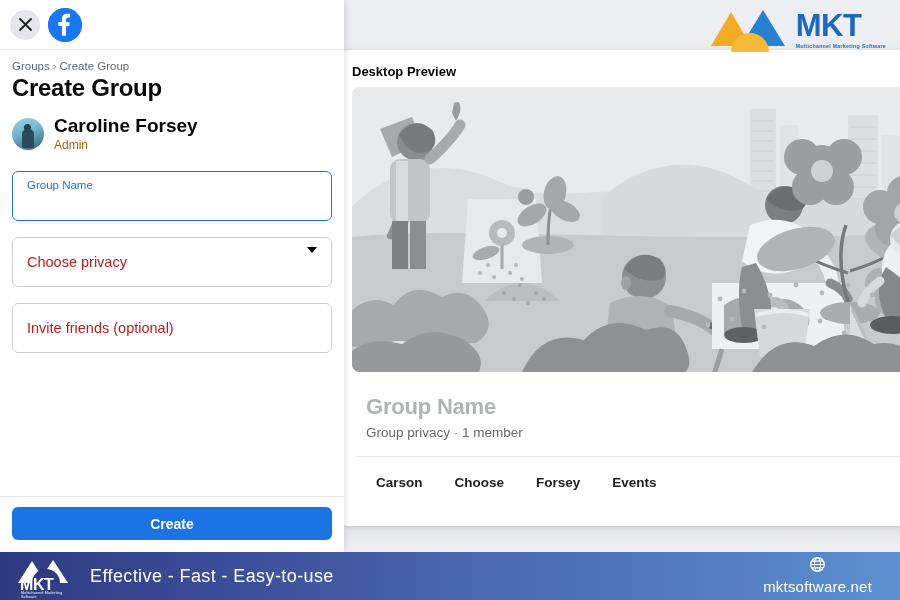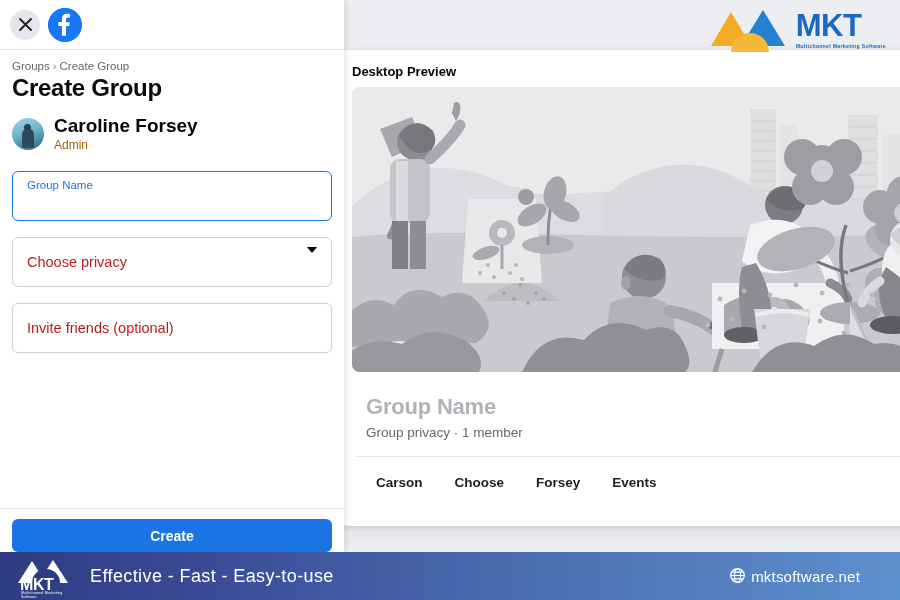--- a/index.html
+++ b/index.html
@@ -113,21 +113,21 @@
     border-left: 5px solid transparent; border-right: 5px solid transparent;
     border-top: 6px solid #050505;
   }
   .field-invite { }
 
   .suggested { font-size: 11.5px; color: #65676b; padding-left: 2px; }
   .suggested a { color: #1b74e4; text-decoration: none; }
 
   .sb-footer {
     flex: none; border-top: 1px solid #e4e6eb;
-    padding: 10px 12px 0 12px;
+    padding: 10px 12px 12px 12px;
   }
   .create-btn {
     width: 100%; height: 33px; border: none; border-radius: 6px;
     background: #1b74e4; color: #fff;
     font-size: 14px; font-weight: bold; cursor: pointer;
     font-family: "Liberation Sans", sans-serif;
   }
 
   
   .preview-card {
@@ -179,21 +179,21 @@
   }
   .bn-mkt {
     position: absolute; bottom: 2px; left: 4px;
     font-size: 16px; font-weight: bold; color: #fff; letter-spacing: -.4px;
   }
   .bn-sub { position: absolute; bottom: -3px; left: 5px; font-size: 3.6px; color: #fff; letter-spacing: .2px; }
   .bn-tag {
     color: #ffffff; font-size: 18px; margin-left: 12px;
     letter-spacing: .4px;
   }
-  .bn-right { margin-left: auto; margin-right: 40px; display: flex; gap: 6px; }
+  .bn-right { margin-left: auto; margin-right: 28px; display: flex; align-items: center; gap: 6px; flex-direction: column; }
   .globe { width: 15px; height: 15px; flex: none; }
   .bn-url { color: #fff; font-size: 15px; letter-spacing: .2px; }
 </style>
 </head>
 <body>
 
 <div id="root">
 
   <div class="watermark">
     <div class="wm-mountains">

